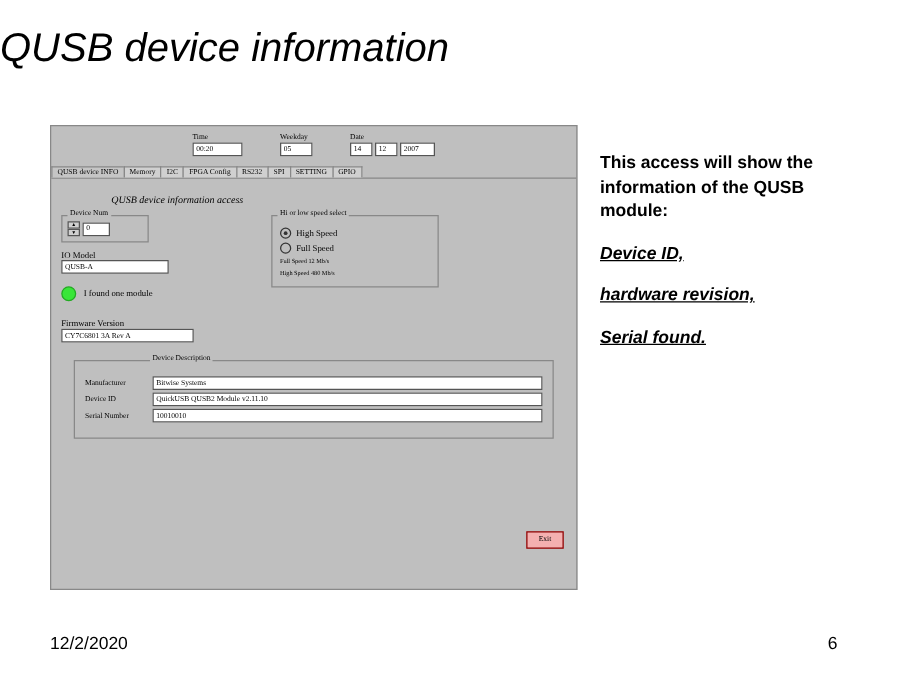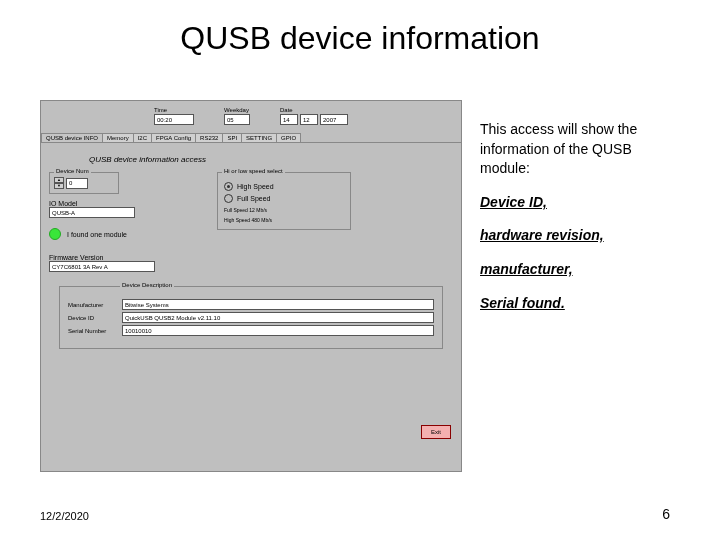--- a/index.html
+++ b/index.html
@@ -1,18 +1,18 @@
 <!DOCTYPE html>
 <html><head>
 <meta charset="utf-8">
 <style>
   html,body{margin:0;padding:0;width:720px;height:540px;background:#fff;font-family:Arial,Helvetica,sans-serif;color:#000;}
   .slide{position:relative;width:720px;height:540px;}
-  .title{font-size:32px;text-align:center;padding-top:20px;font-weight:normal;}
-  .app{position:absolute;left:40px;top:100px;width:420px;height:370px;background:#bfbfbf;border:1px solid #888;font-size:7px;}
+  .title{font-size:32px;padding-top:20px;font-weight:normal;font-style:italic;}
+  .app{position:absolute;left:40px;top:100px;width:420px;height:370px;background:#bfbfbf;border:1px solid #888;font-size:7px;font-family:Liberation Serif, serif;}
   .toprow{display:flex;gap:30px;justify-content:center;margin-top:6px;}
   .topgrp{display:flex;flex-direction:column;}
   .topgrp .lbl{font-size:6px;margin-bottom:1px;}
   .field{background:#fff;border:1px solid #555;height:9px;display:flex;align-items:center;padding:0 2px;font-size:6px;}
   .tabs{display:flex;margin-top:8px;border-bottom:1px solid #888;}
   .tab{background:#d0d0d0;border:1px solid #888;border-bottom:none;font-size:6px;padding:1px 4px;margin-right:-1px;}
   .tab.active{background:#c5c5c5;}
   .panel{padding:6px 8px;}
   .section-title{font-style:italic;font-size:8px;margin:6px 0 8px 40px;}
   .rowflex{display:flex;align-items:flex-start;gap:8px;}
@@ -31,23 +31,23 @@
   .radio .dot.sel::after{content:"";width:3px;height:3px;background:#333;border-radius:50%;}
   .speednote{font-size:5px;margin-top:4px;line-height:1.2;}
   .fw{margin-top:8px;}
   .desc{border:1px solid #888;margin:14px 10px 0 10px;padding:10px 8px;position:relative;}
   .desc .cap{position:absolute;top:-5px;left:60px;background:#bfbfbf;font-size:6px;padding:0 2px;}
   .descrow{display:flex;align-items:center;margin:2px 0;gap:4px;}
   .descrow .dl{width:50px;font-size:6px;}
   .descrow .dv{flex:1;}
   .exitbtn{position:absolute;right:10px;bottom:32px;width:28px;height:12px;background:#f4b0b0;border:1px solid #800;display:flex;align-items:center;justify-content:center;font-size:6px;}
   .notes{position:absolute;left:480px;top:120px;width:200px;font-size:14px;line-height:1.4;}
-  .notes p{margin:0 0 14px 0;}
+  .notes p{margin:0 0 14px 0;font-weight:bold;}
   .notes .b{font-weight:bold;font-style:italic;text-decoration:underline;}
-  .date{position:absolute;left:40px;bottom:18px;font-size:11px;}
+  .date{position:absolute;left:40px;bottom:18px;font-size:14px;}
   .pagenum{position:absolute;right:50px;bottom:18px;font-size:14px;}
 </style>
 </head>
 <body>
 
 <div class="slide">
   <div class="title">QUSB device information</div>
 
   <div class="app">
     <div class="toprow">
@@ -141,19 +141,18 @@
       </div>
     </div>
 
     <div class="exitbtn">Exit</div>
   </div>
 
   <div class="notes">
     <p> This access will show the information of the QUSB module:</p>
     <p class="b">Device ID,</p>
     <p class="b">hardware revision,</p>
-    <p class="b">manufacturer,</p>
     <p class="b">Serial found.</p>
   </div>
 
   <div class="date">12/2/2020</div>
   <div class="pagenum">6</div>
 </div>
 
 </body></html>

